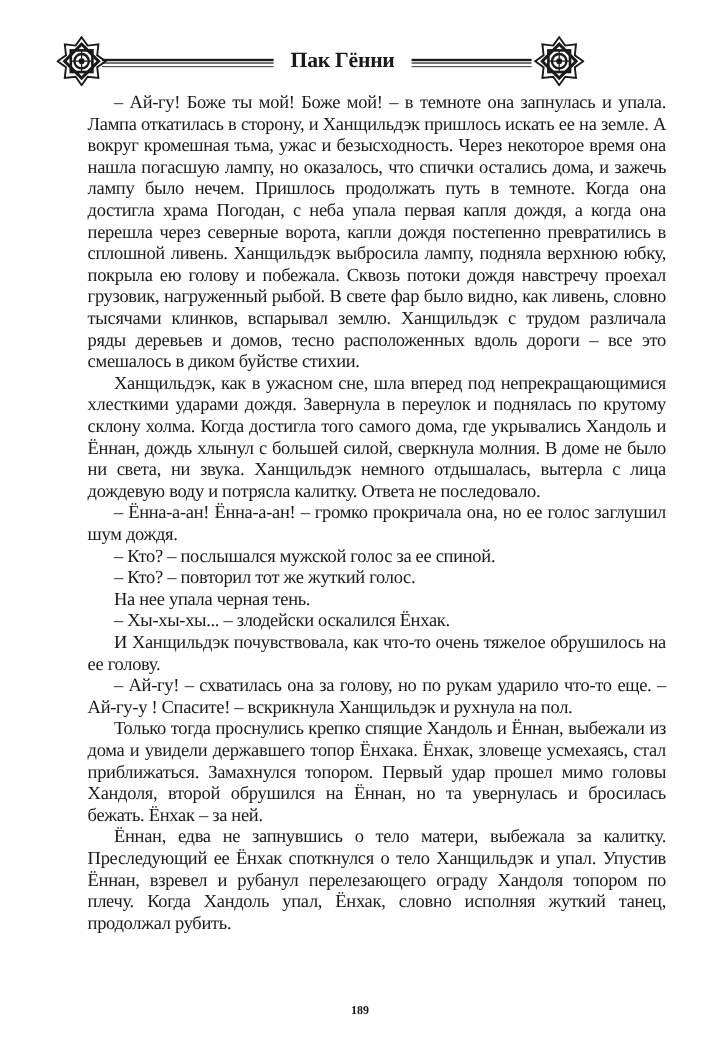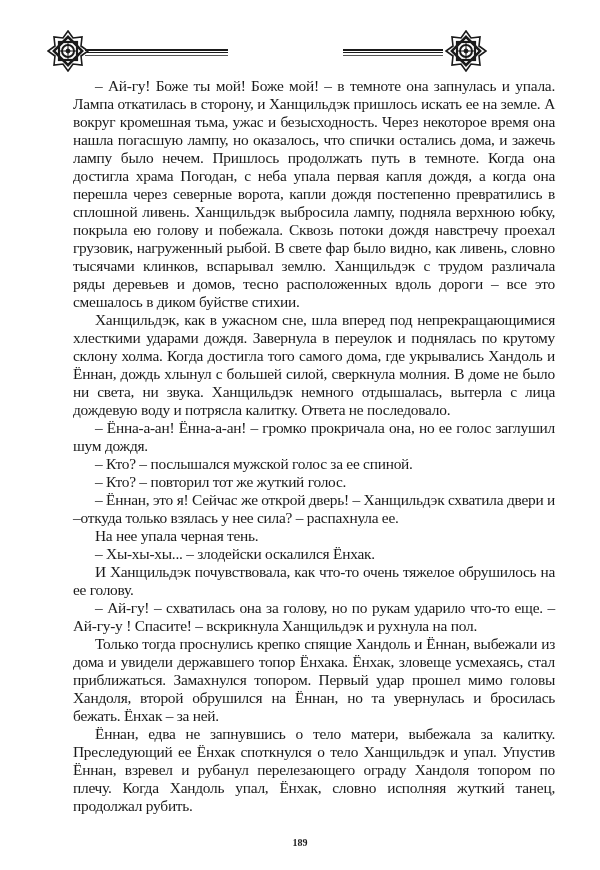--- a/index.html
+++ b/index.html
@@ -36,20 +36,21 @@
       <circle cx="21" cy="21" r="2" fill="#1a1a1a"></circle>
       <line x1="21" y1="12" x2="21" y2="30" stroke-width="1"></line>
       <line x1="12" y1="21" x2="30" y2="21" stroke-width="1"></line>
     </g>
   </svg>
   <div class="rule left">
       <span></span>
       <span></span>
       <span class="thin"></span>
     </div>
+  <div class="title">Пак Гённи</div>
   <div class="rule right">
       <span></span>
       <span></span>
       <span class="thin"></span>
     </div>
   <svg class="ornament right" viewBox="0 0 42 42">
     <g fill="none" stroke="#1a1a1a">
       <polygon points="21,1 26,8 35,7 34,16 41,21 34,26 35,35 26,34 21,41 16,34 7,35 8,26 1,21 8,16 7,7 16,8" stroke-width="1.6" fill="#fff"></polygon>
       <rect x="11" y="11" width="20" height="20" stroke-width="2.5" transform="rotate(45 21 21)"></rect>
       <rect x="12" y="12" width="18" height="18" stroke-width="2.2"></rect>
@@ -60,21 +61,20 @@
     </g>
   </svg>
 </div>
 
 <div class="body-text">
   <p class="ind">– Ай-гу! Боже ты мой! Боже мой! – в темноте она запнулась и упала. Лампа откатилась в сторону, и Ханщильдэк пришлось искать ее на земле. А вокруг кромешная тьма, ужас и безысходность. Через некоторое время она нашла погасшую лампу, но оказалось, что спички остались дома, и зажечь лампу было нечем. Пришлось продолжать путь в темноте. Когда она достигла храма Погодан, с неба упала первая капля дождя, а когда она перешла через северные ворота, капли дождя постепенно превратились в сплошной ливень. Ханщильдэк выбросила лампу, подняла верхнюю юбку, покрыла ею голову и побежала. Сквозь потоки дождя навстречу проехал грузовик, нагруженный рыбой. В свете фар было видно, как ливень, словно тысячами клинков, вспарывал землю. Ханщильдэк с трудом различала ряды деревьев и домов, тесно расположенных вдоль дороги – все это смешалось в диком буйстве стихии.</p>
   <p class="ind">Ханщильдэк, как в ужасном сне, шла вперед под непрекращающимися хлесткими ударами дождя. Завернула в переулок и поднялась по крутому склону холма. Когда достигла того самого дома, где укрывались Хандоль и Ённан, дождь хлынул с большей силой, сверкнула молния. В доме не было ни света, ни звука. Ханщильдэк немного отдышалась, вытерла с лица дождевую воду и потрясла калитку. Ответа не последовало.</p>
   <p class="ind">– Ённа-а-ан! Ённа-а-ан! – громко прокричала она, но ее голос заглушил шум дождя.</p>
   <p class="ind">– Кто? – послышался мужской голос за ее спиной.</p>
   <p class="ind">– Кто? – повторил тот же жуткий голос.</p>
-  <p class="ind">– Ённан, это я! Сейчас же открой дверь! – Ханщильдэк схватила двери и –откуда только взялась у нее сила? – распахнула ее.</p>
   <p class="ind">На нее упала черная тень.</p>
   <p class="ind">– Хы-хы-хы... – злодейски оскалился Ёнхак.</p>
   <p class="ind">И Ханщильдэк почувствовала, как что-то очень тяжелое обрушилось на ее голову.</p>
   <p class="ind">– Ай-гу! – схватилась она за голову, но по рукам ударило что-то еще. – Ай-гу-у ! Спасите! – вскрикнула Ханщильдэк и рухнула на пол.</p>
   <p class="ind">Только тогда проснулись крепко спящие Хандоль и Ённан, выбежали из дома и увидели державшего топор Ёнхака. Ёнхак, зловеще усмехаясь, стал приближаться. Замахнулся топором. Первый удар прошел мимо головы Хандоля, второй обрушился на Ённан, но та увернулась и бросилась бежать. Ёнхак – за ней.</p>
   <p class="ind">Ённан, едва не запнувшись о тело матери, выбежала за калитку. Преследующий ее Ёнхак споткнулся о тело Ханщильдэк и упал. Упустив Ённан, взревел и рубанул перелезающего ограду Хандоля топором по плечу. Когда Хандоль упал, Ёнхак, словно исполняя жуткий танец, продолжал рубить.</p>
 
 </div>
 
 <div class="page-number">189</div>

